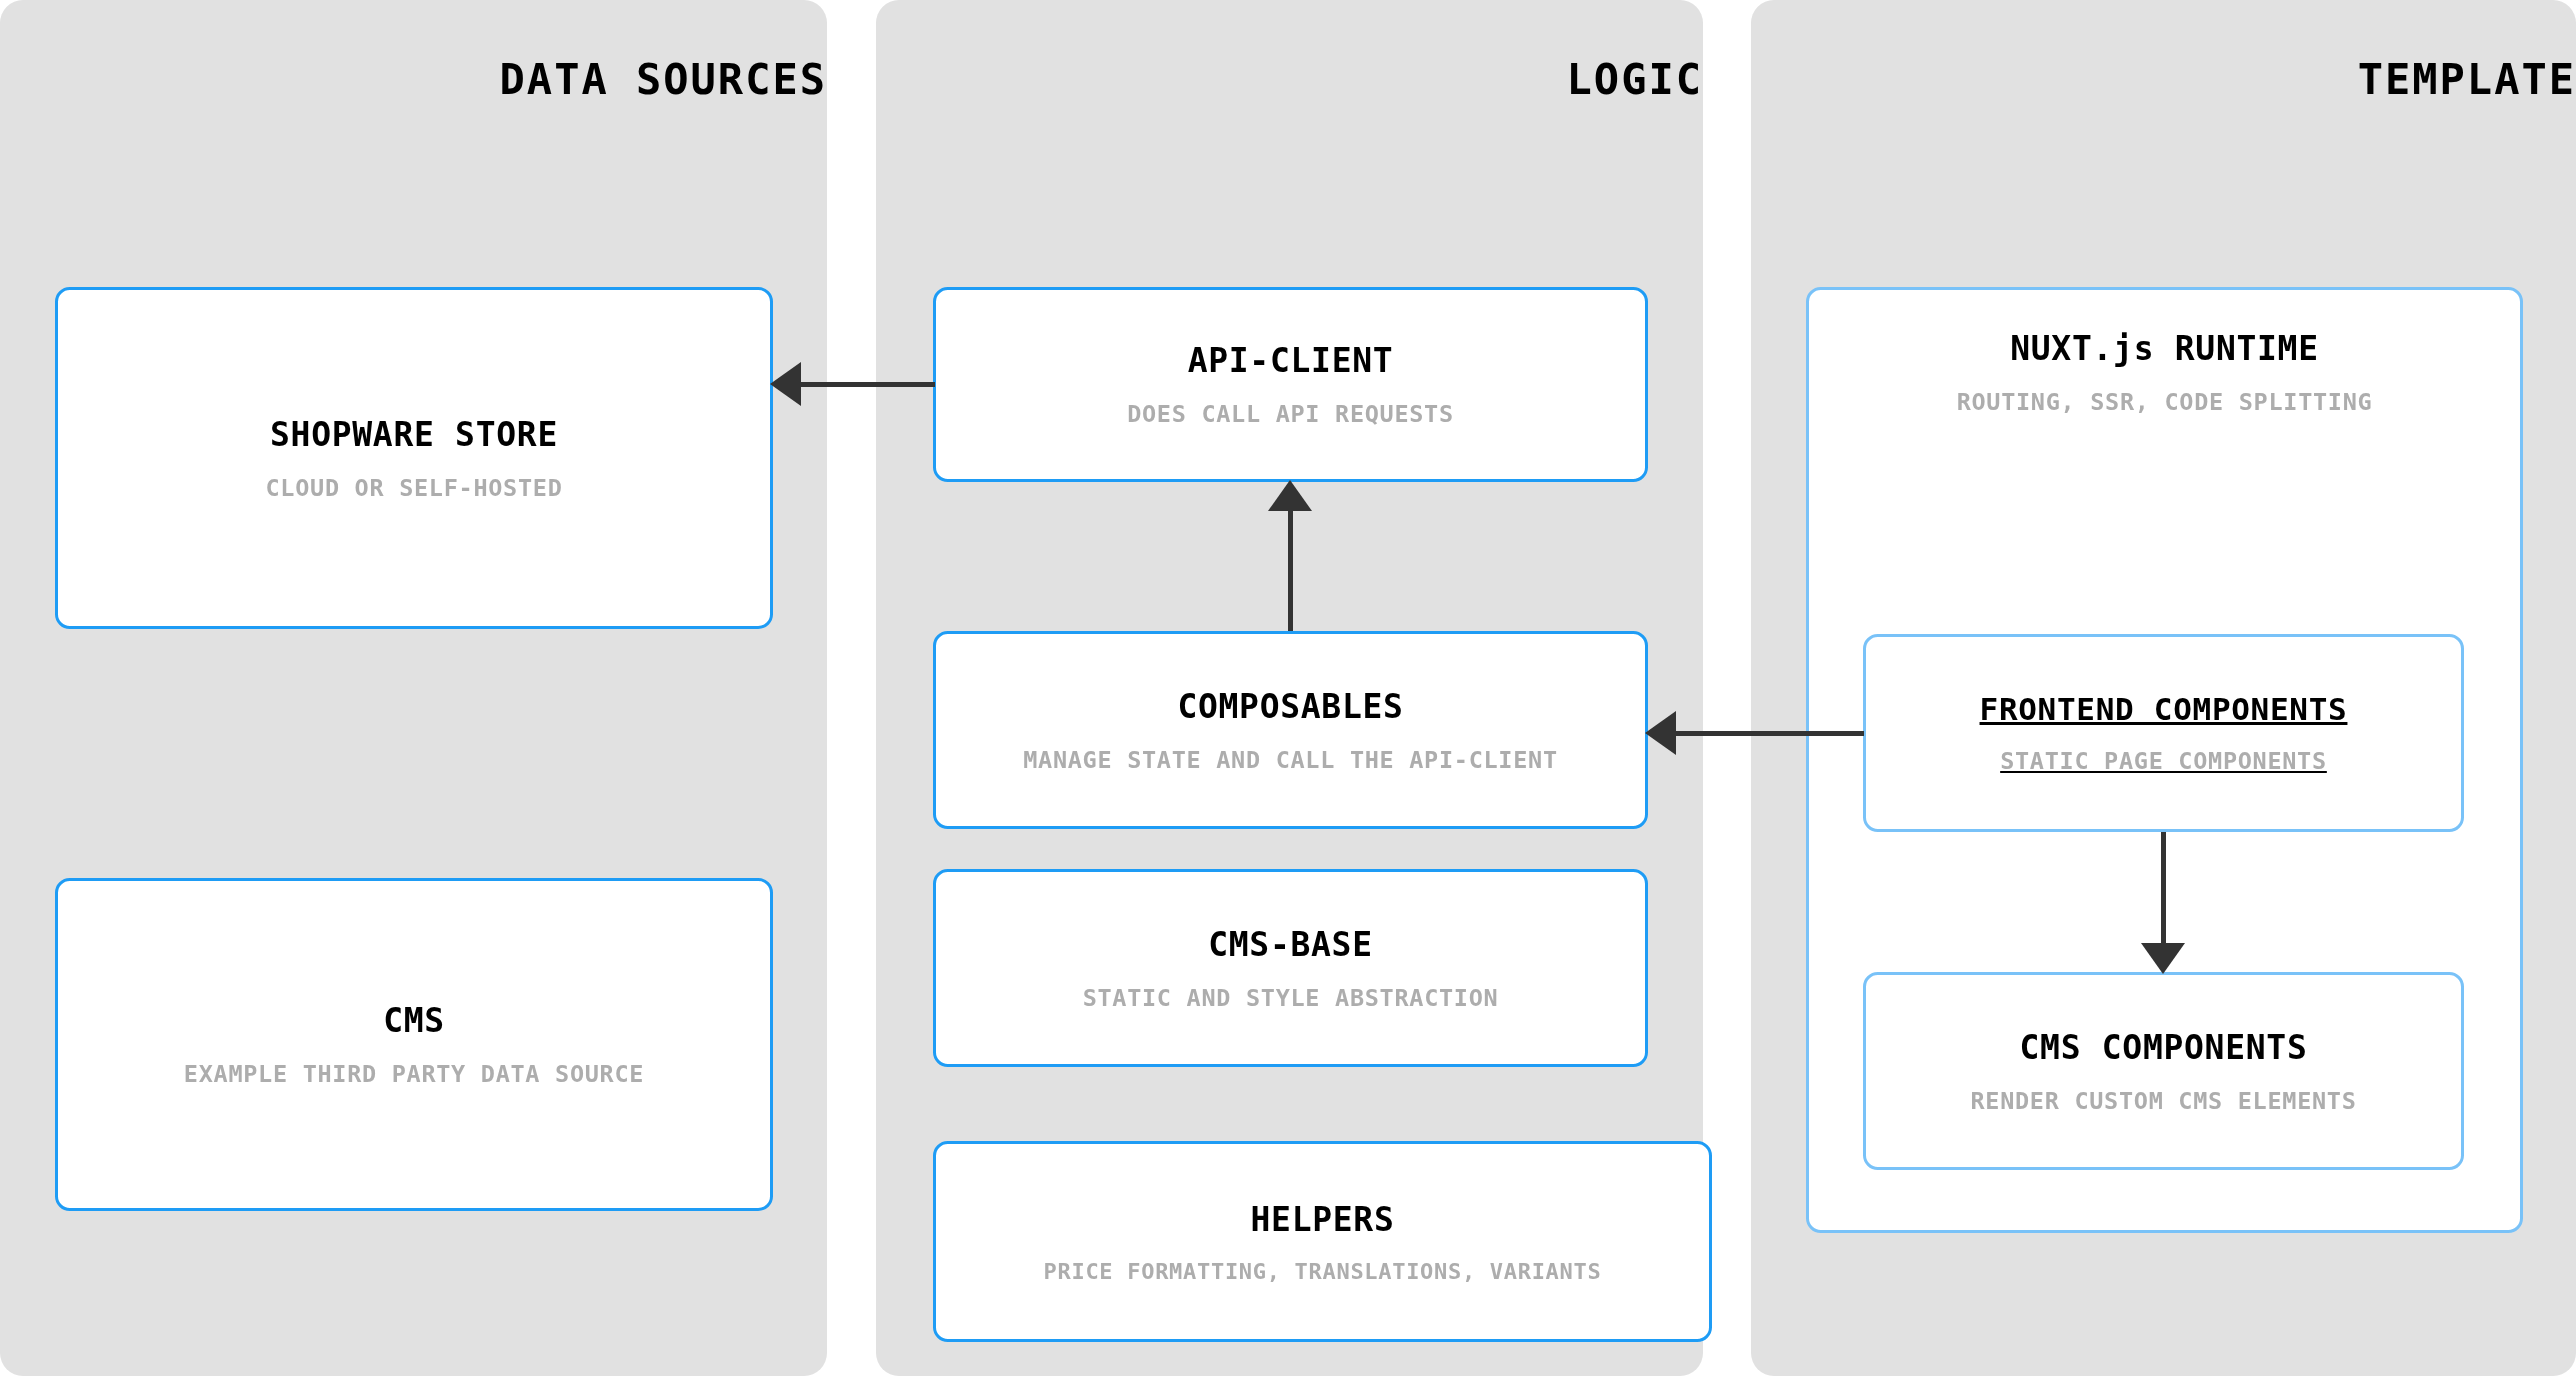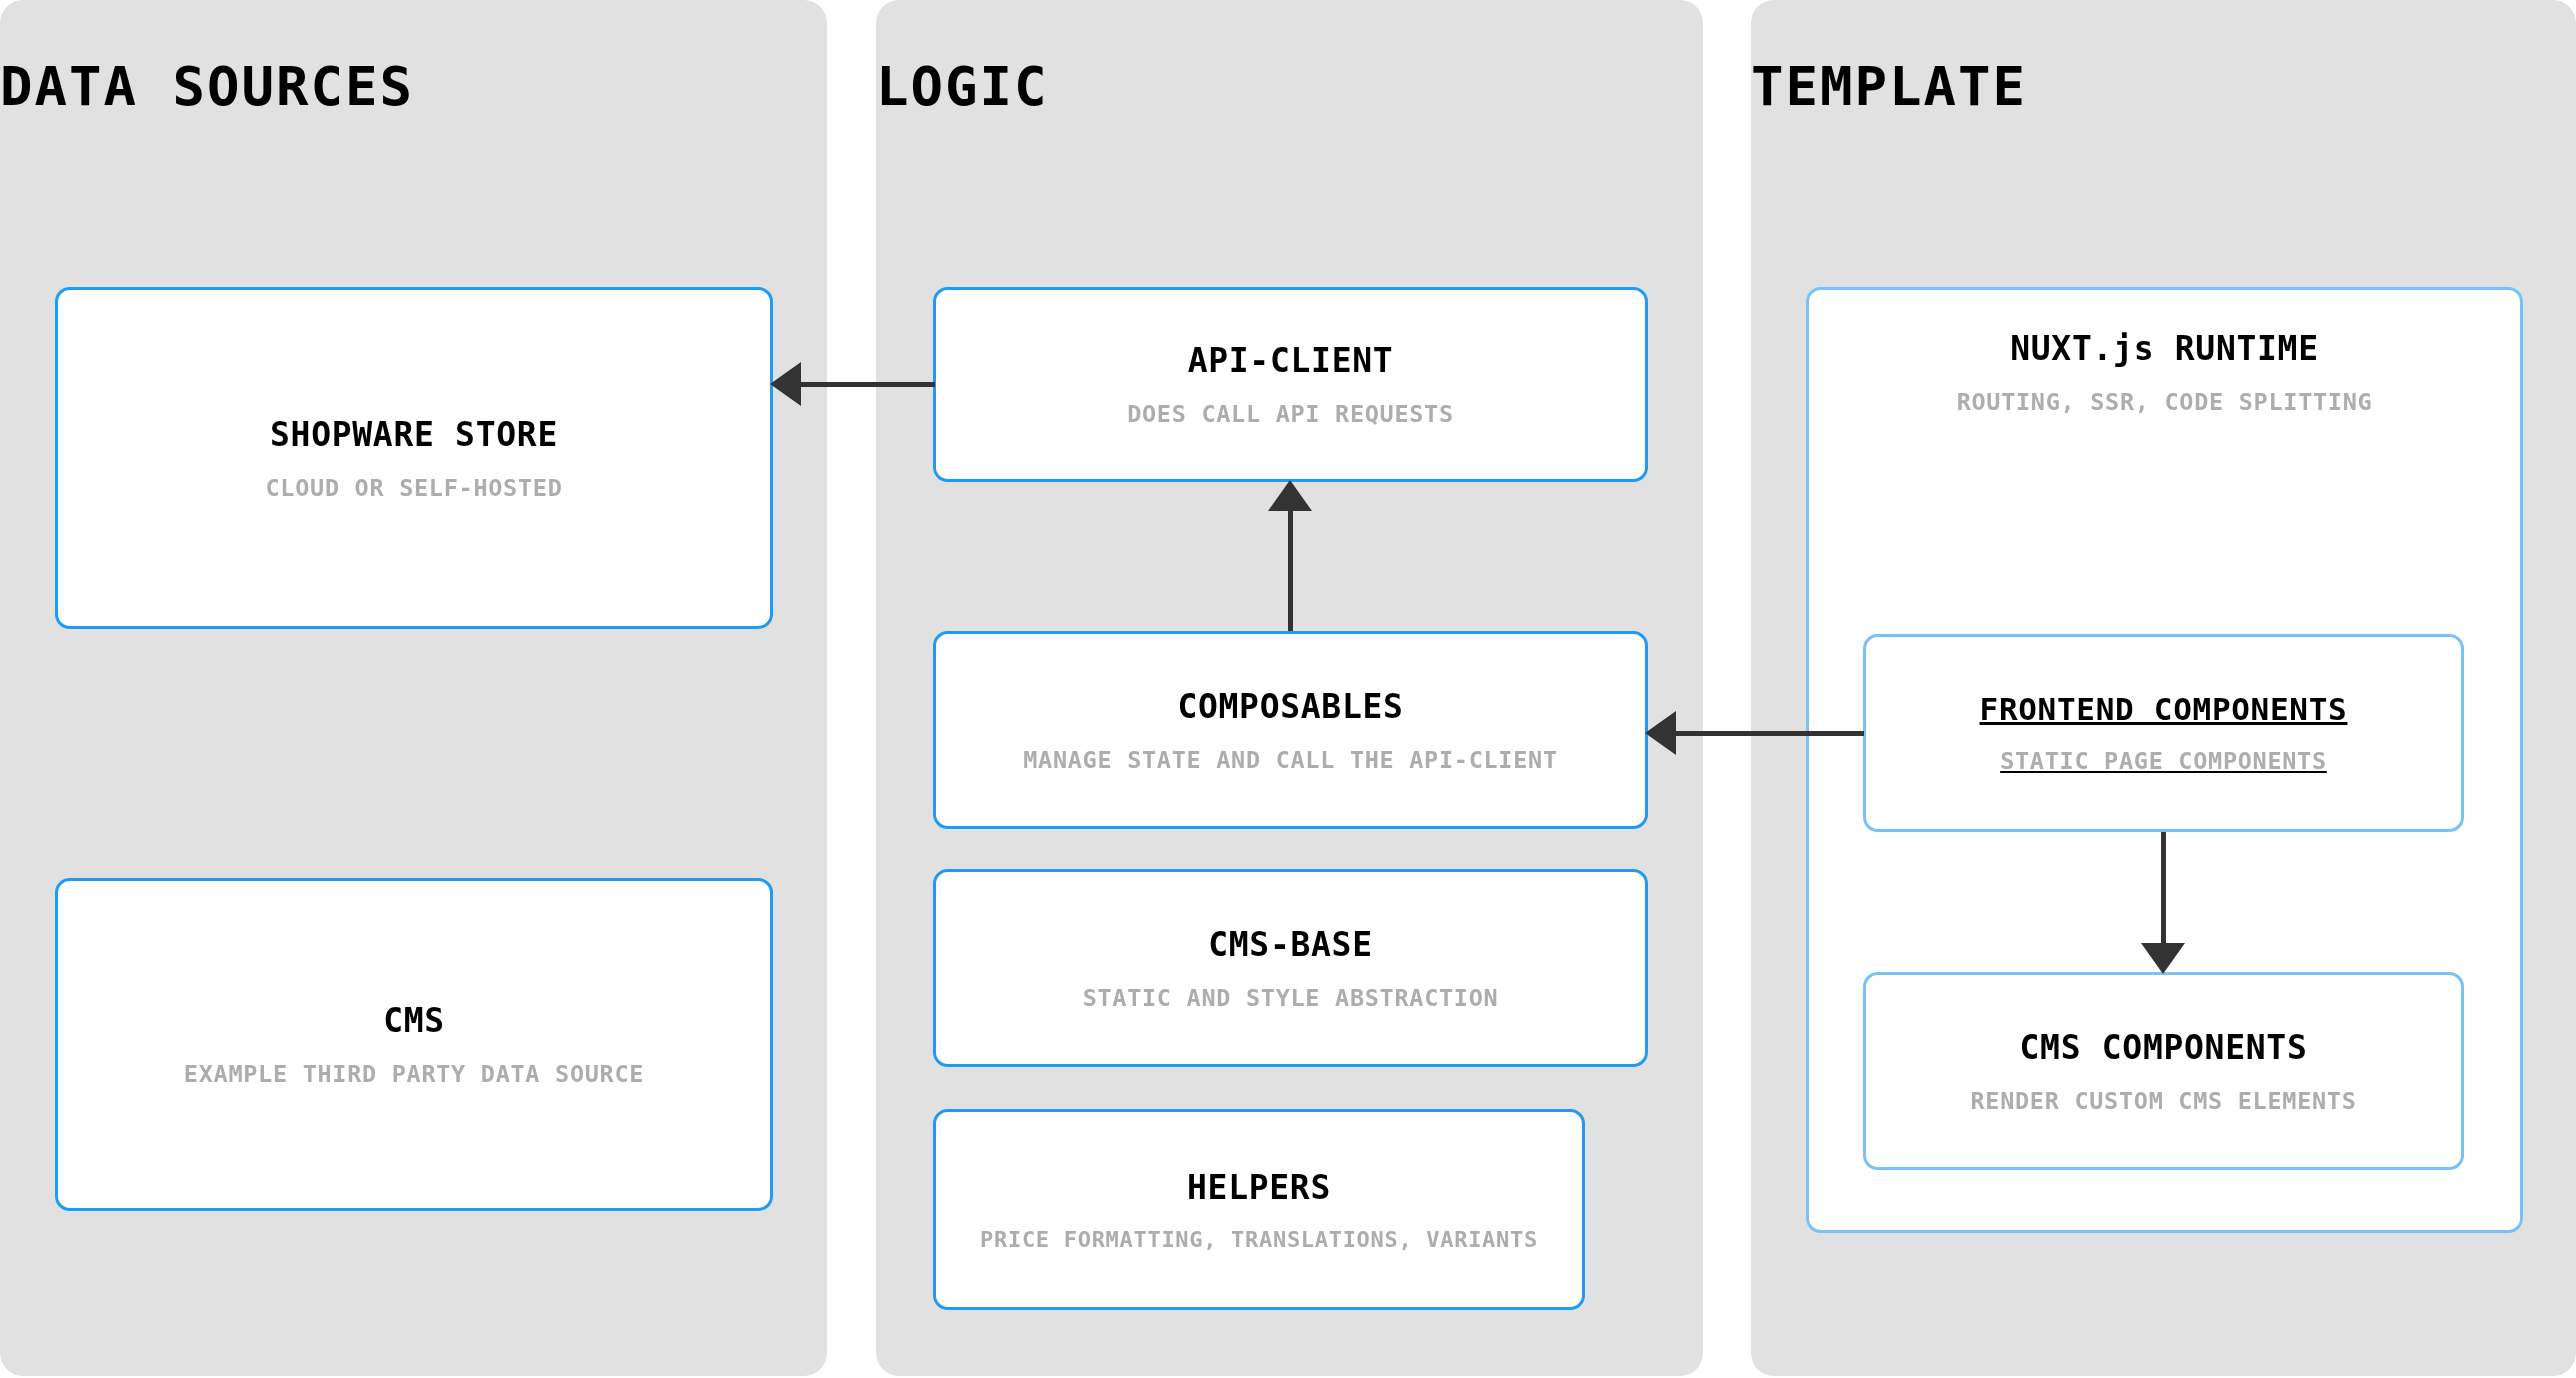--- a/index.html
+++ b/index.html
@@ -23,24 +23,24 @@
   .panel {
     position: absolute;
     background: #e1e1e1;
     border-radius: 23px;
     box-sizing: border-box;
   }
   .panel-title {
     position: absolute;
     left: 0;
     right: 0;
-    text-align: left;
+    text-align: right;
     color: #000000;
     font-weight: 700;
-    font-size: 54px;
+    font-size: 42px;
     letter-spacing: 2px;
     font-family: "DejaVu Sans Mono", "Liberation Mono", monospace;
     white-space: nowrap;
   }
 
   
   .card {
     position: absolute;
     background: #ffffff;
     border: 3.4px solid #1e9cf5;
@@ -146,21 +146,21 @@
   <div class="card" style="left:933px; top:631px; width:715px; height:198px;">
     <div class="card-title">COMPOSABLES</div>
     <div class="card-sub">MANAGE STATE AND CALL THE API-CLIENT</div>
   </div>
 
   <div class="card" style="left:933px; top:869px; width:715px; height:198px;">
     <div class="card-title">CMS-BASE</div>
     <div class="card-sub">STATIC AND STYLE ABSTRACTION</div>
   </div>
 
-  <div class="card" style="left:933px; top:1109px; width:652px; height:201px;">
+  <div class="card" style="left:933px; top:1141px; width:779px; height:201px;">
     <div class="card-title">HELPERS</div>
     <div class="card-sub" style="font-size:22px;">PRICE FORMATTING, TRANSLATIONS, VARIANTS</div>
   </div>
 
   <div class="panel" style="left:1751px; top:0px; width:825px; height:1376px;">
     <div class="panel-title" style="top:55px;">TEMPLATE</div>
   </div>
 
   <div class="card soft group" style="left:1806px; top:287px; width:717px; height:946px;">
     <div class="card-title">NUXT.js RUNTIME</div>

